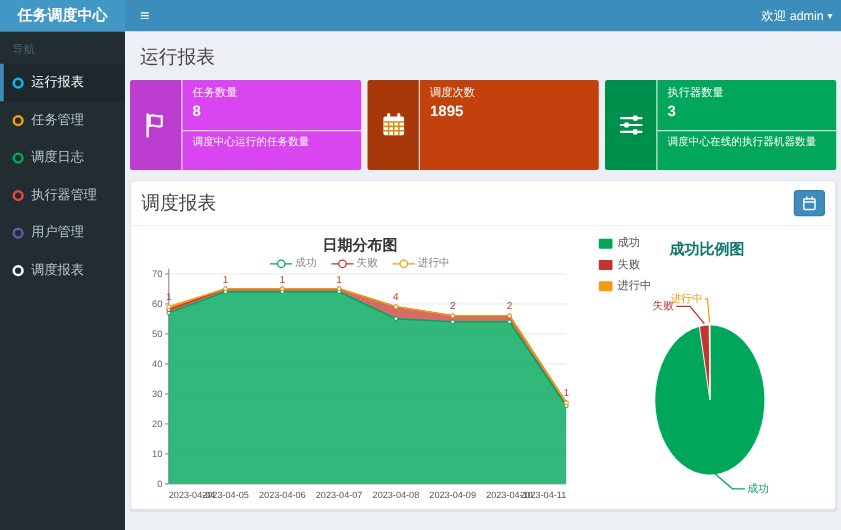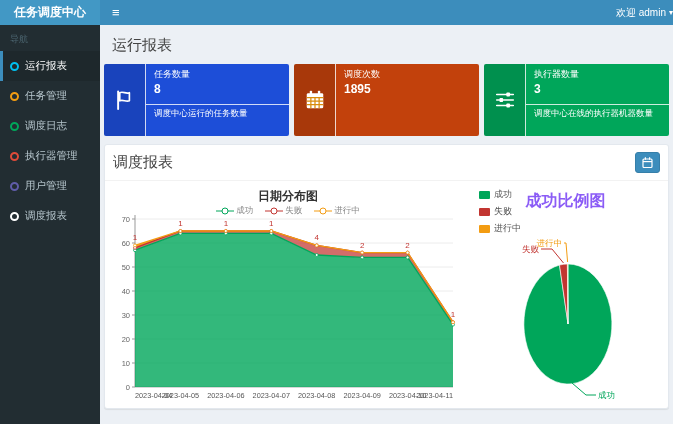--- a/index.html
+++ b/index.html
@@ -4,21 +4,21 @@
 <style>
   * { box-sizing: border-box; margin: 0; padding: 0; }
   html,body { width: 673px; height: 424px; overflow: hidden; }
   body { position: relative; font-family: "Liberation Sans", sans-serif; background: #ecf0f5; }
 
   
   .navbar { position: absolute; top:0; left:0; right:0; height:25px; display:flex; background:#3c8dbc; z-index:10; }
   .logo { width:100px; background:#4298c5; color:#fff; font-weight:bold; font-size:12px; display:flex; align-items:center; justify-content:center; cursor:pointer; }
   .nav-rest { flex:1; display:flex; align-items:center; color:#fff; }
   .hamburger { font-size:13px; padding:0 12px; cursor:pointer; line-height:25px; }
-  .welcome { margin-left:auto; font-size:10px; padding-right:0; display:flex; align-items:center; gap:3px; cursor:pointer; }
+  .welcome { margin-left:auto; font-size:10px; padding-right:7px; display:flex; align-items:center; gap:3px; cursor:pointer; }
   .caret { font-size:8px; }
 
   
   .sidebar { position:absolute; left:0; top:25px; bottom:0; width:100px; background:#222d32; z-index:9; }
   .sb-header { color:#4b646f; font-size:9px; padding:8px 10px 5px; }
   .sb-item { display:flex; align-items:center; gap:6px; padding:8px 7px; font-size:10.5px; color:#b8c7ce; border-left:3px solid transparent; cursor:pointer; }
   .sb-item.active { background:#1e282c; color:#fff; border-left-color:#3c8dbc; }
   .ring { width:9px; height:9px; border-radius:50%; border:2px solid #fff; flex:none; }
 
   
@@ -42,21 +42,21 @@
   .chart-left { width:358px; }
   .cl-head { display:flex; align-items:center; padding:5px 4px 2px; height:24px;flex-direction:column; }
   .cl-title { font-size:12px; font-weight:bold; color:#333; }
   .area-legend { flex:1; display:flex; justify-content:center; gap:12px; align-items:center; }
   .alg-item { display:flex; align-items:center; gap:2px; font-size:8.5px; color:#888; cursor:pointer; }
 
   .chart-right { flex:1; position:relative; }
   .pie-legend { position:absolute; left:12px; top:5px; display:flex; flex-direction:column; gap:4px; }
   .plg-item { display:flex; align-items:center; gap:4px; font-size:9px; color:#555; cursor:pointer; }
   .sq { width:11px; height:8px; display:inline-block; border-radius:1px; }
-  .pie-title { text-align:center; font-size:16px; font-weight:bold; color:#8b5cf6; margin-top:8px; }
+  .pie-title { text-align:center; font-size:12px; font-weight:bold; color:#0f766e; margin-top:8px; }
   .chart-right svg { display:block; margin:20px auto 0; }
   .chart-left svg { display:block; }
 </style>
 </head>
 <body>
 
 <div class="navbar">
   <div class="logo">任务调度中心</div>
   <div class="nav-rest">
     <span class="hamburger">≡</span>
@@ -94,21 +94,21 @@
         <span class="ring" style="border-color:#ffffff"></span>
         <span>调度报表</span>
       </div>
     </nav>
 </div>
 
 <div class="main">
   <h1 class="page-title">运行报表</h1>
 
   <div class="cards" id="cards">
-      <div class="info-box" style="background: #1d4ed8;">
+      <div class="info-box" style="background: #d946ef;">
         <div class="ib-icon">
           <svg width="22" height="22" viewBox="0 0 16 16">
             <line x1="3" y1="1.8" x2="3" y2="14.6" stroke="#fff" stroke-width="1.4" stroke-linecap="round"></line>
             <path d="M4.2 2.7c2.4-1.2 4.4 1.1 7 0v5.9c-2.6 1.1-4.6-1.2-7 0z" fill="none" stroke="#fff" stroke-width="1.2" stroke-linejoin="round"></path>
           </svg>
         </div>
         <div class="ib-body">
           <div class="ib-title">任务数量</div>
           <div class="ib-number">8</div>
           <div class="ib-desc">调度中心运行的任务数量</div>

